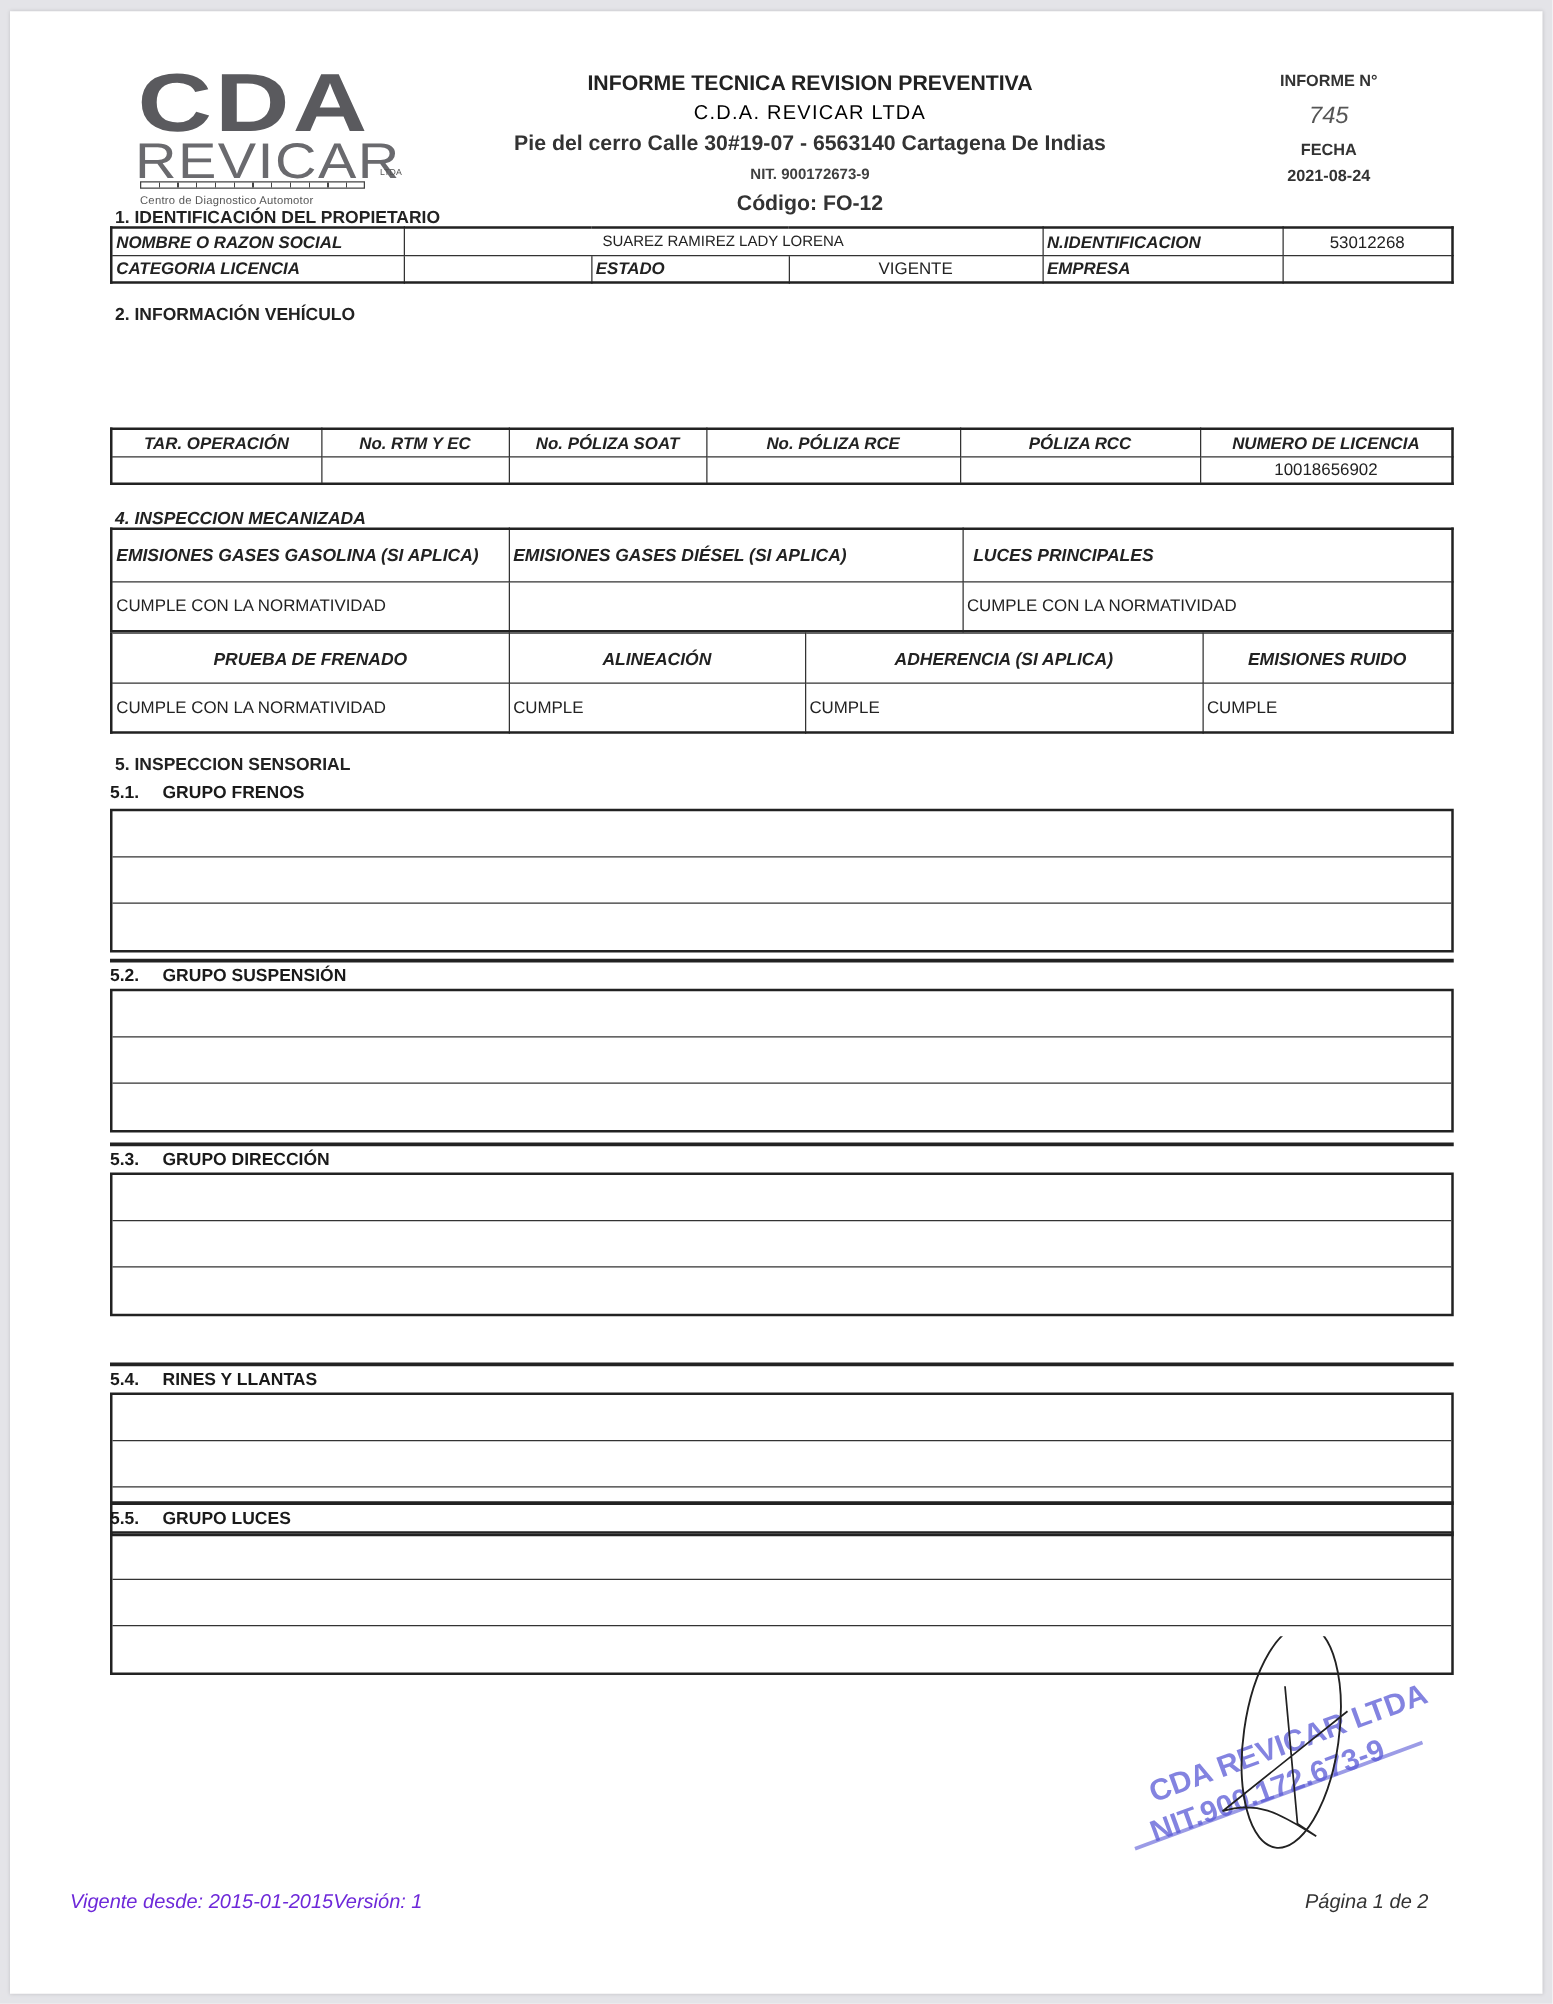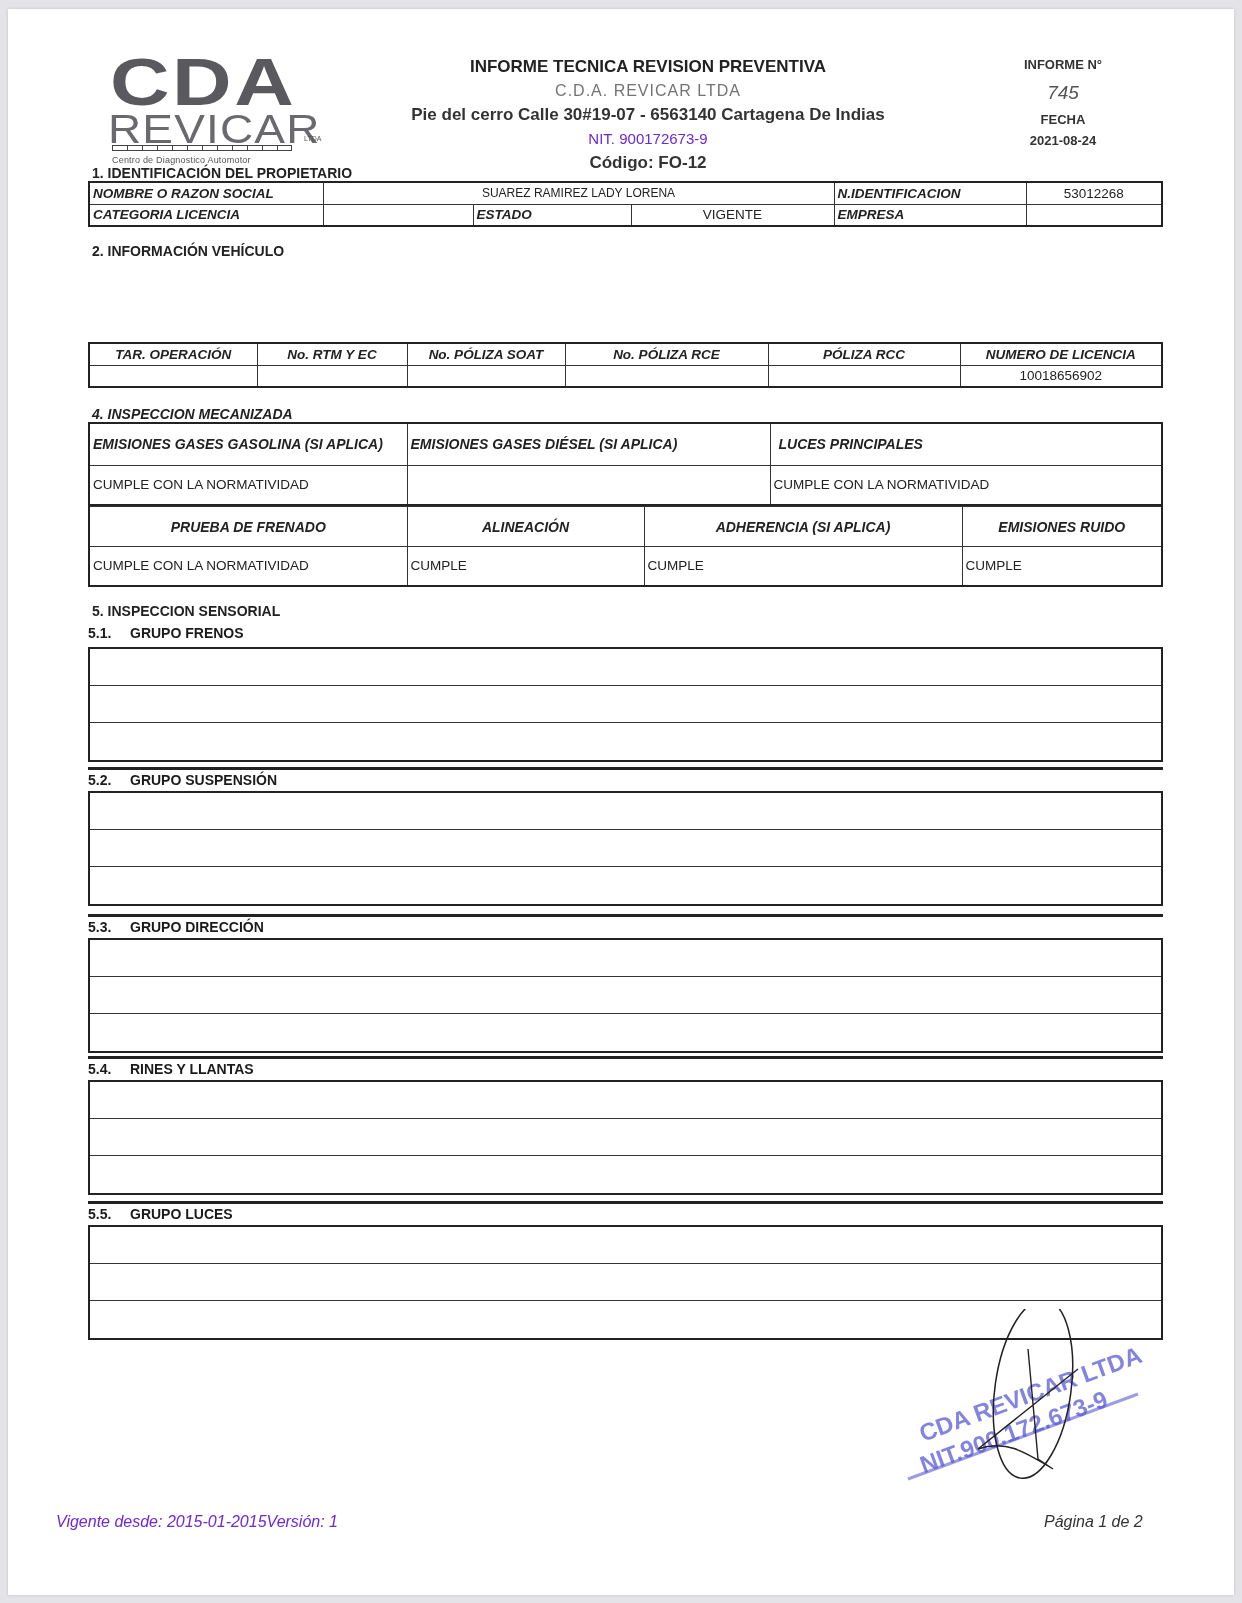--- a/index.html
+++ b/index.html
@@ -39,23 +39,23 @@
   .logo-ruler {
     position: absolute; left: 8px; top: 96px; width: 180px; height: 6px;
     border: 1px solid #444;
     background: repeating-linear-gradient(90deg, transparent 0 14px, #444 14px 15px);
   }
   .logo-sub { position: absolute; left: 8px; top: 106px; font-size: 9px; color: #555; letter-spacing: 0.2px; }
 
   
   .hdr-center { left: 340px; top: 46px; width: 600px; text-align: center; line-height: 24px; }
   .hdr-title { font-size: 17px; font-weight: bold; color: #222; }
-  .hdr-company { font-size: 16px; color: #737373; letter-spacing: 1px; }
+  .hdr-company { font-size: 16px; color: #000000; letter-spacing: 1px; }
   .hdr-addr { font-size: 17px; font-weight: bold; color: #333; }
-  .hdr-nit { font-size: 15px; font-weight: normal; color: #6d28d9; }
+  .hdr-nit { font-size: 12px; font-weight: bold; color: #404040; }
   .hdr-code { font-size: 17px; font-weight: bold; color: #333; }
 
   .hdr-right { left: 980px; top: 48px; width: 150px; text-align: center; }
   .hdr-right .lbl { font-size: 13px; font-weight: bold; color: #333; }
   .hdr-right .num { font-size: 19px; font-style: italic; color: #555; margin: 10px 0 8px; }
   .hdr-right .date { font-size: 13px; font-weight: bold; color: #333; margin-top: 6px; }
 
   .sec-title { font-size: 14px; font-weight: bold; color: #222; }
   .sec-title.italic { font-style: italic; }
 
@@ -215,21 +215,21 @@
     <div class="sb-head">
       <span class="n">5.3.</span><span>GRUPO DIRECCIÓN</span>
     </div>
     <div class="sb-box">
       <div class="sb-line"></div>
       <div class="sb-line"></div>
       <div class="sb-line"></div>
     </div>
   </div>
 
-  <div class="sensorial-block" style="top:1047px; left:80px; width:1075px;">
+  <div class="sensorial-block" style="top:1081px; left:80px; width:1075px;">
     <div class="sb-head">
       <span class="n">5.4.</span><span>RINES Y LLANTAS</span>
     </div>
     <div class="sb-box">
       <div class="sb-line"></div>
       <div class="sb-line"></div>
       <div class="sb-line"></div>
     </div>
   </div>
 

